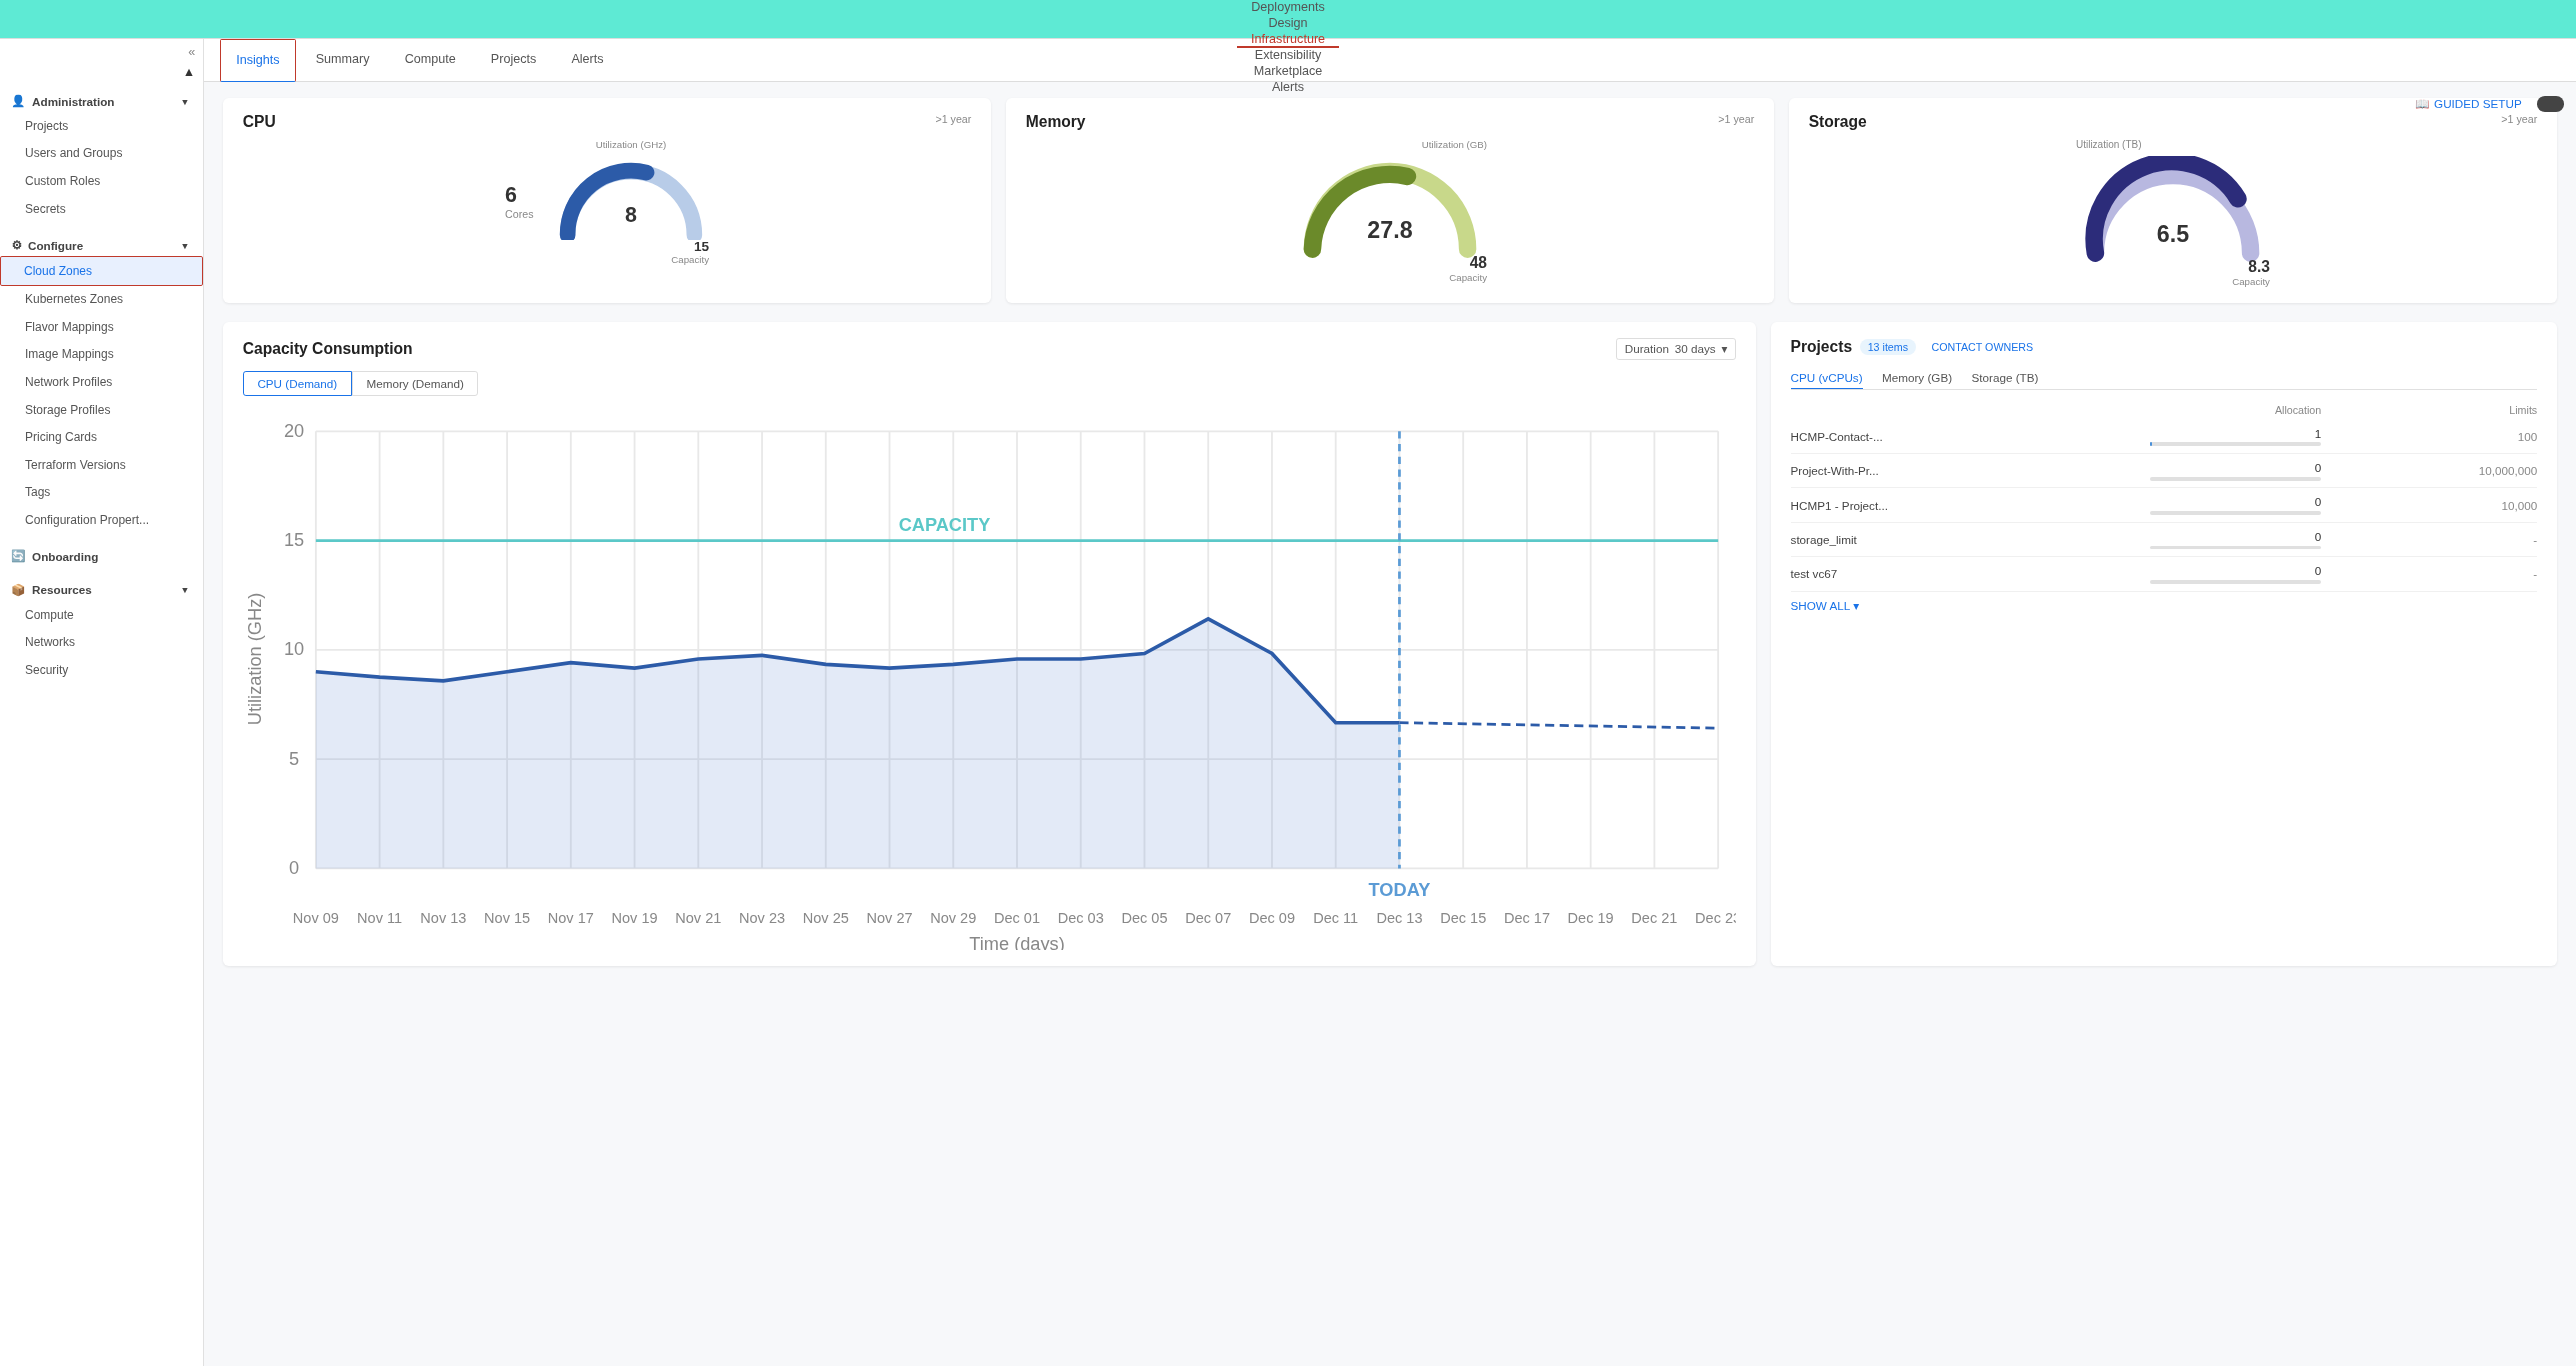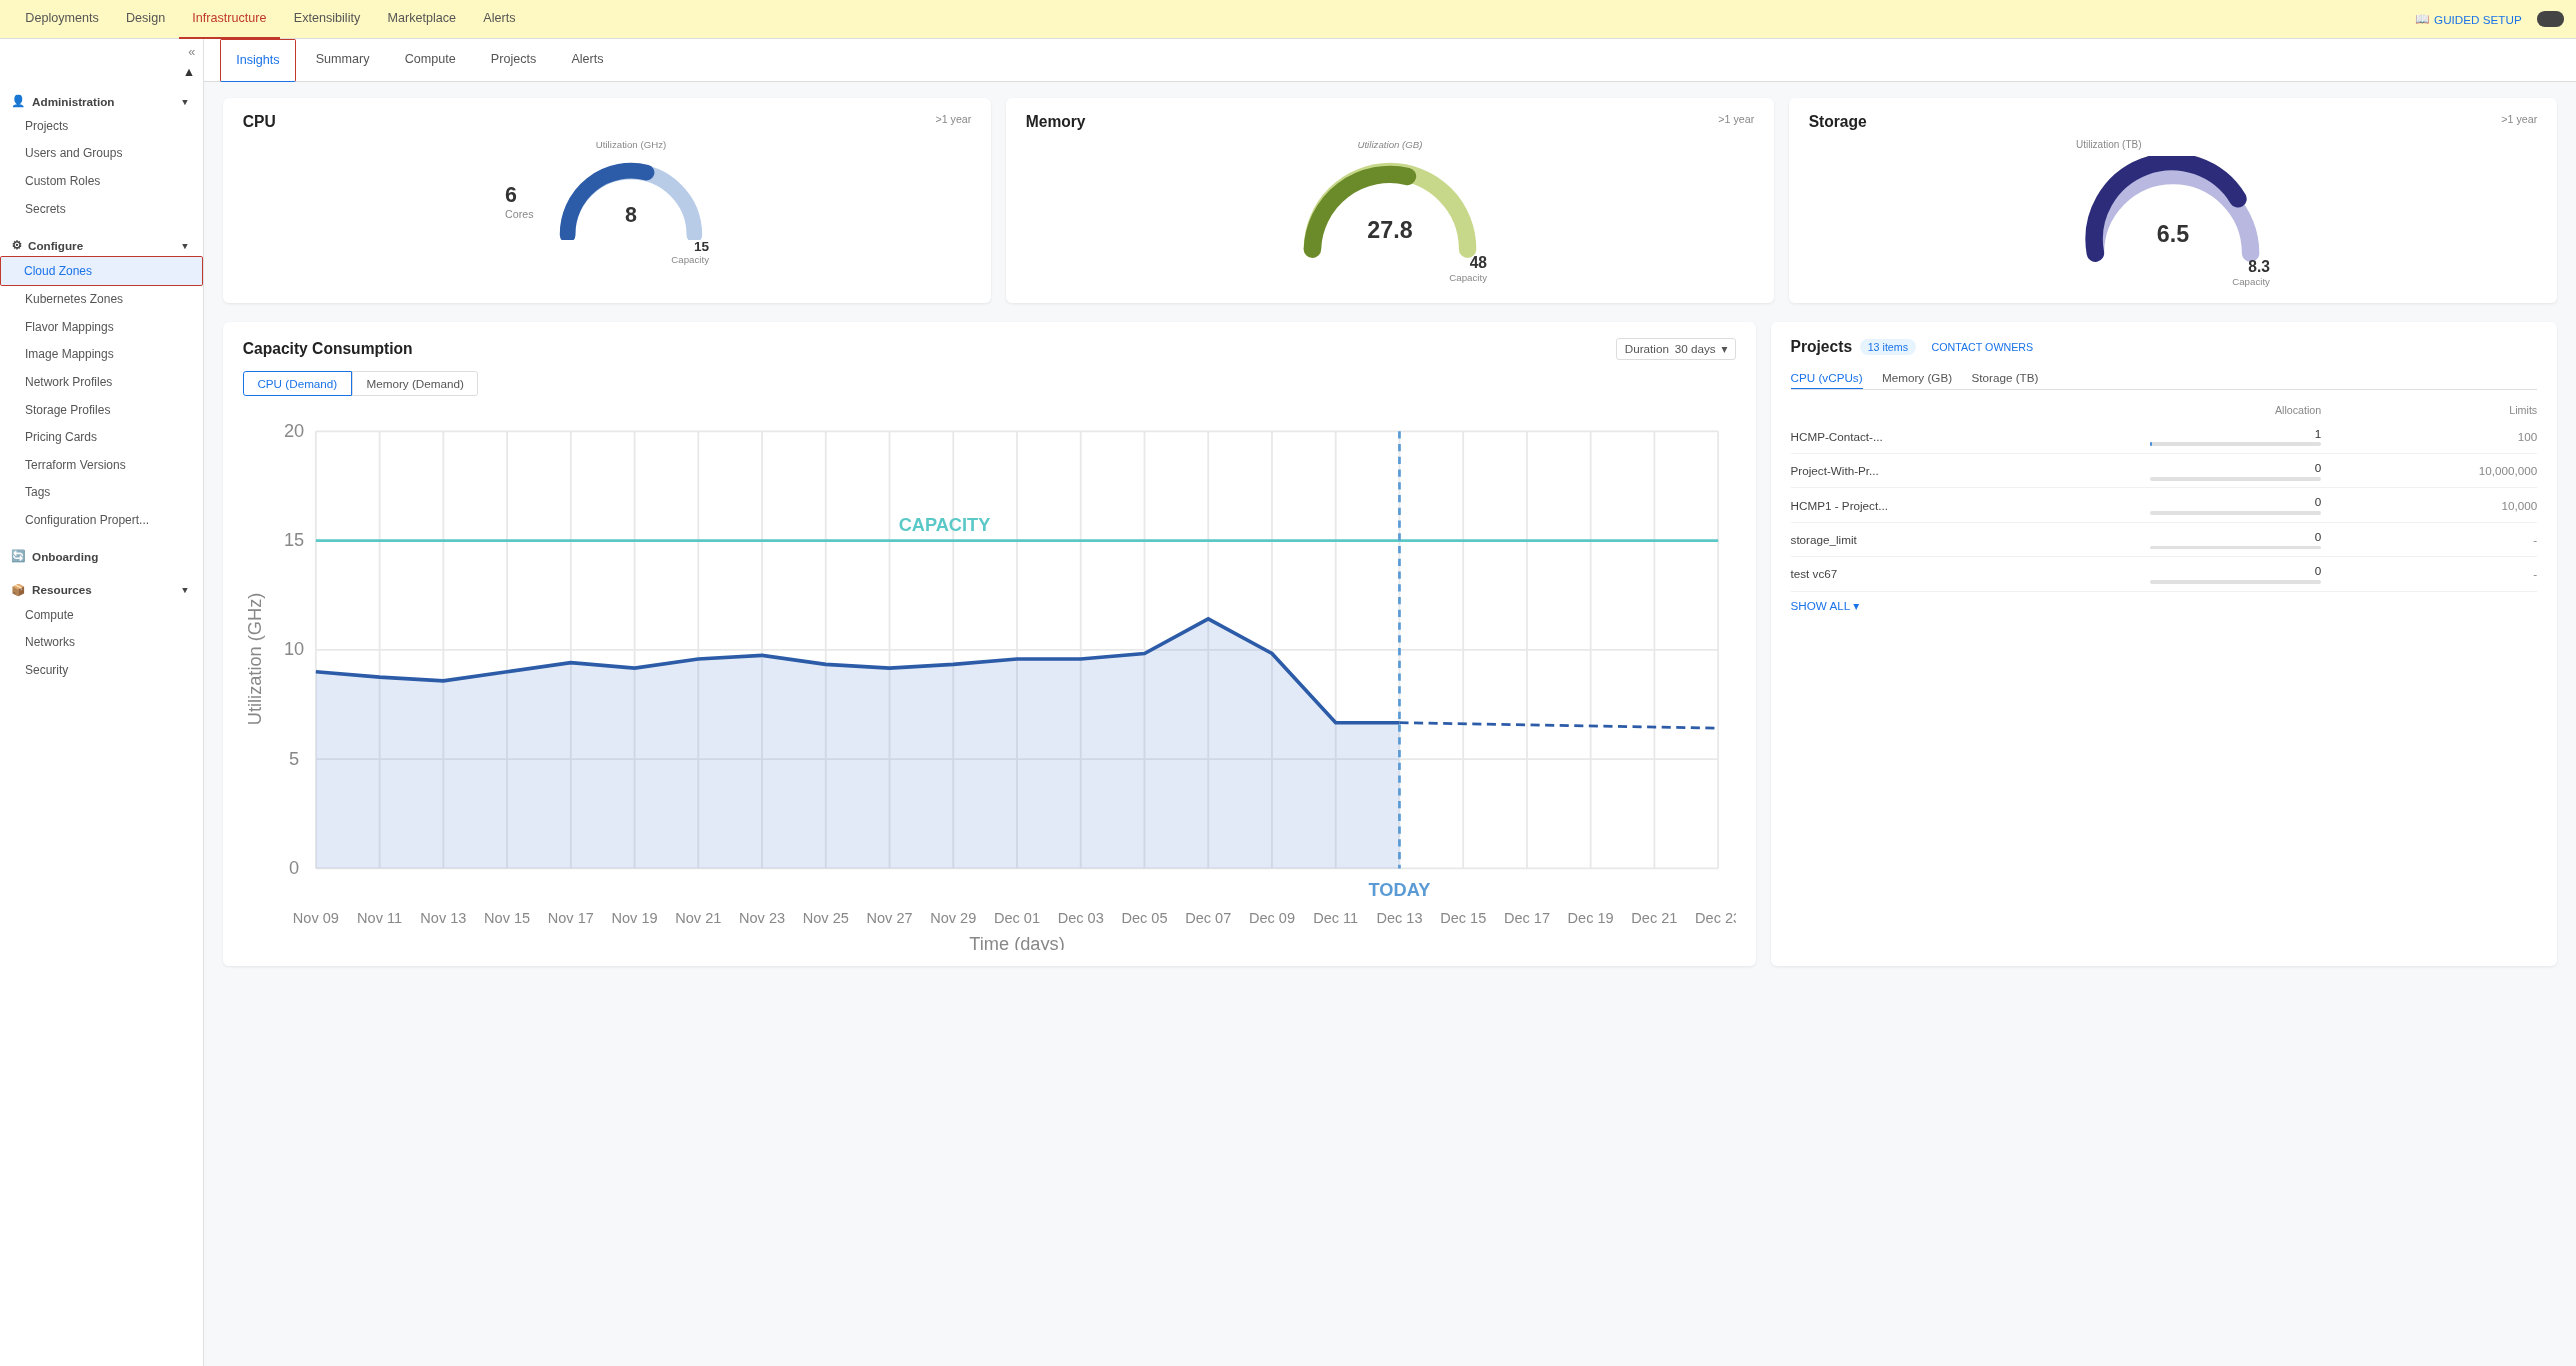--- a/index.html
+++ b/index.html
@@ -1,22 +1,22 @@
 <!DOCTYPE html>
 <html><head>
   <meta charset="utf-8">
   <style>
     * { box-sizing: border-box; margin: 0; padding: 0; }
     body { font-family: 'Segoe UI', Arial, sans-serif; background: #f5f5f5; color: #333; font-size: 12.6px; overflow: hidden; }
 
     
     .top-nav {
-      display: flex; align-items: center; background: #fef9c3;
+      display: flex; align-items: center; background: #5eead4;
       border-bottom: 1px solid #ddd; height: 39px; padding: 0 11.7px;
-      position: relative; z-index: 10;
+      position: relative; z-index: 10; flex-direction: column;
     }
     .top-nav-item {
       padding: 0 13.6px; height: 39px; display: flex; align-items: center;
       cursor: pointer; font-size: 12.6px; color: #555; border-bottom: 2.9px solid transparent;
     }
     .top-nav-item.active { color: #c0392b; border-bottom: 2.9px solid #c0392b; font-weight: 500; }
     .top-nav-right { margin-left: auto; display: flex; align-items: center; gap: 15.6px; }
     .guided-setup { font-size: 11.7px; color: #1a73e8; display: flex; align-items: center; gap: 3.9px; cursor: pointer; }
     .dark-toggle { width: 27px; height: 15.6px; background: #444; border-radius: 7.8px; position: relative; cursor: pointer; }
 
@@ -260,21 +260,21 @@
           </div>
         </div>
 
         <div class="gauge-card">
           <div class="gauge-card-header">
             <span class="gauge-title">Memory</span>
             <span class="gauge-period">&gt;1 year</span>
           </div>
           <div class="gauge-container">
             <div class="gauge-svg-wrap" style="position:relative; margin: 0 auto;">
-              <div style="font-size:9.7px; color:#888; text-align:center; margin-bottom:1.9px;font-style:italic;">Utilization (GB)</div>
+              <div style="font-size:9.7px; color:#888; text-align:right; margin-bottom:1.9px;">Utilization (GB)</div>
               <svg width="194" height="107" viewBox="0 0 200 110" style="font-size:13px">
                 <path d="M 20 100 A 80 80 0 0 1 180 100" fill="none" stroke="#c8d88a" stroke-width="18" stroke-linecap="round"></path>
 
                 <path d="M 20 100 A 80 80 0 0 1 118 25" fill="none" stroke="#6b8a2a" stroke-width="18" stroke-linecap="round"></path>
                 <text x="100" y="88" text-anchor="middle" font-size="24" font-weight="600" fill="#333">27.8</text>
               </svg>
               <div style="display:flex; justify-content:flex-end; width:194px; margin-top:-7.8px;">
                 <div style="text-align:right;">
                   <div style="font-size:15.6px; font-weight:600; color:#333;">48</div>
                   <div style="font-size:9.7px; color:#888;">Capacity</div>

